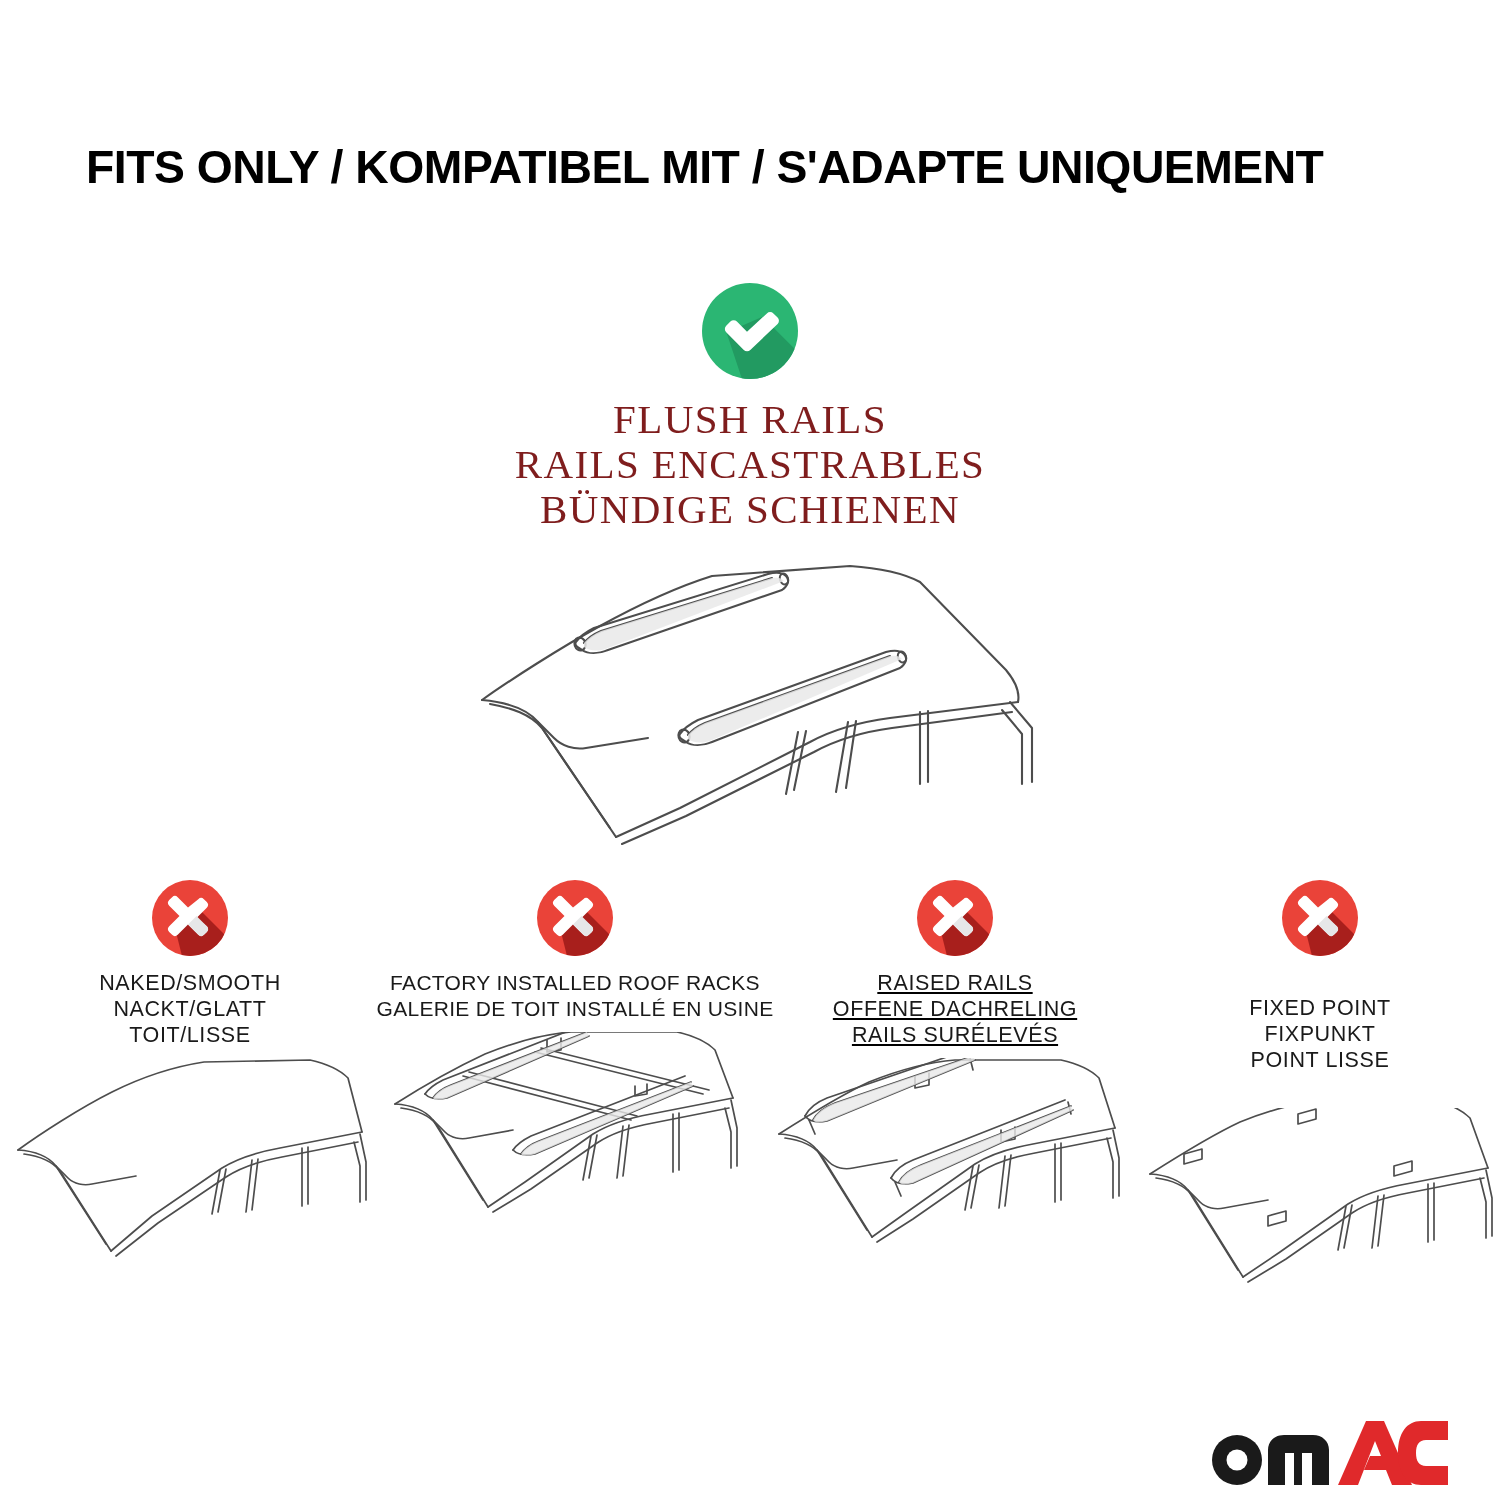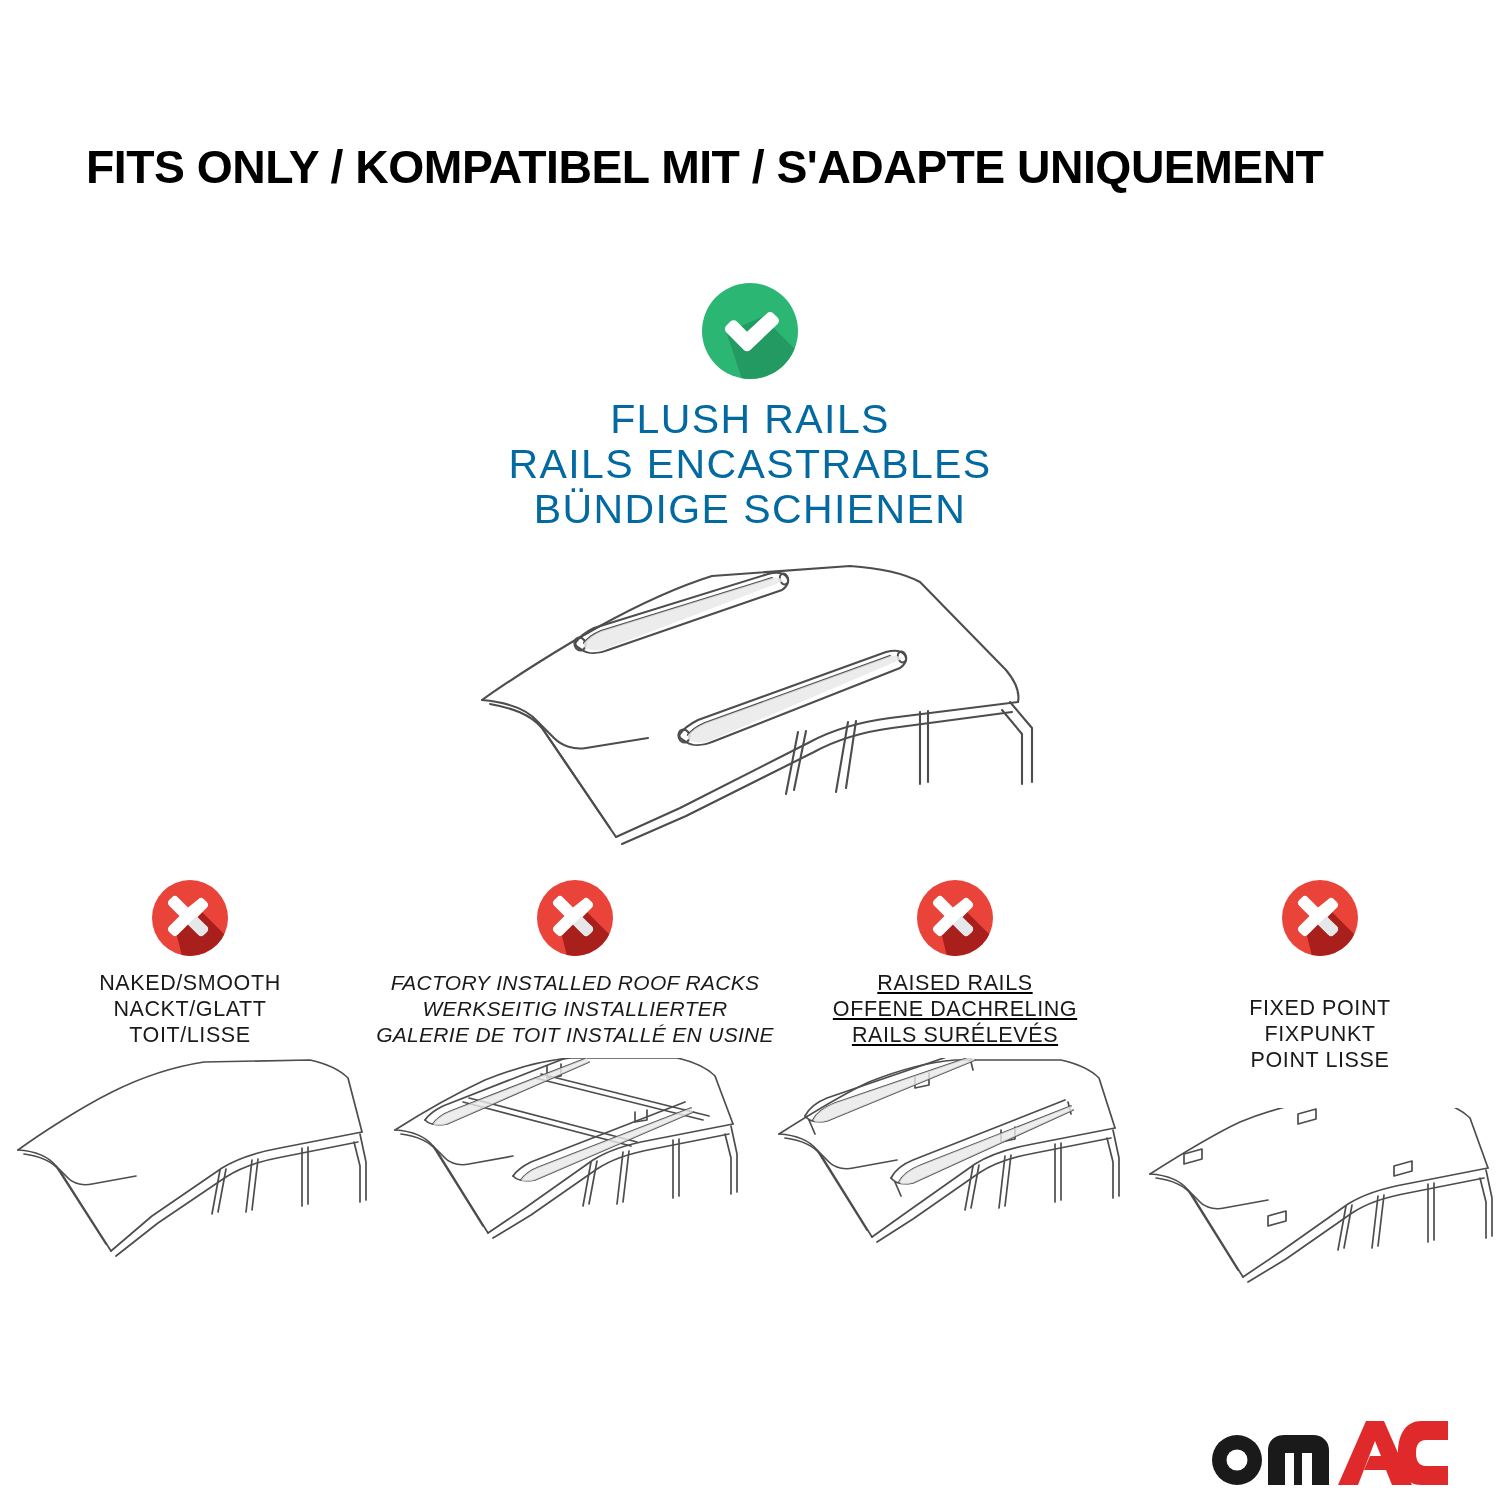--- a/index.html
+++ b/index.html
@@ -58,26 +58,26 @@
     flex: none;
   }
   .badge.green { background: #2bb673; }
   .badge.red   { background: #ea4339; }
 
   .badge svg { position: absolute; left: 0; top: 0; width: 100%; height: 100%; }
 
   .main-heading {
     margin-top: 18px;
     text-align: center;
-    font-family: Liberation Sans, sans-serif;
+    font-family: Liberation Serif, serif;
     font-weight: 300;
     font-size: 41px;
     line-height: 45px;
     letter-spacing: 1.4px;
-    color: #0369a1;
+    color: #7f1d1d;
     white-space: nowrap;
   }
   .main-heading .ln { display: block; }
 
   
   .main-illo {
     margin-top: 20px;
     width: 600px;
     height: 300px;
   }
@@ -90,21 +90,21 @@
     width: 1500px;
     display: flex;
     align-items: flex-start;
   }
   .col {
     display: flex;
     flex-direction: column;
     align-items: center;
   }
   .col-1 { width: 380px; }
-  .col-2 { width: 390px; font-style: italic; }
+  .col-2 { width: 390px; }
   .col-3 { width: 370px; text-decoration: underline; }
   .col-4 { width: 360px; gap: 25px; }
 
   .col .badge { width: 76px; height: 76px; }
 
   .col-label {
     margin-top: 14px;
     text-align: center;
     font-family: "Liberation Sans", sans-serif;
     font-weight: 400;
@@ -237,21 +237,20 @@
     <div class="col col-2">
       <div class="badge red">
         <svg viewBox="0 0 76 76" aria-hidden="true">
           <path d="M47 29 L76 58 L76 76 L30 76 L22 44 Z" fill="#a81f1c"></path>
           <path d="M44.5 38 L54.8 27.7 a4.0 4.0 0 0 0 0-5.6 l-2.9-2.9 a4.0 4.0 0 0 0-5.6 0 L36 27.5 L25.7 17.2 a4.0 4.0 0 0 0-5.6 0 l-2.9 2.9 a4.0 4.0 0 0 0 0 5.6 L27.5 36 L17.2 46.3 a4.0 4.0 0 0 0 0 5.6 l2.9 2.9 a4.0 4.0 0 0 0 5.6 0 L36 44.5 L46.3 54.8 a4.0 4.0 0 0 0 5.6 0 l2.9-2.9 a4.0 4.0 0 0 0 0-5.6 Z" fill="#ffffff"></path>
           <path d="M36 44.5 L46.3 54.8 a4.0 4.0 0 0 0 5.6 0 l2.9-2.9 a4.0 4.0 0 0 0 0-5.6 L44.5 36 Z" fill="#e6e7e8"></path>
         </svg>
       </div>
       <div class="col-label">
         <span class="ln">FACTORY INSTALLED ROOF RACKS</span>
-        <span class="ln">WERKSEITIG INSTALLIERTER</span>
         <span class="ln">GALERIE DE TOIT INSTALLÉ EN USINE</span>
       </div>
       <svg class="col-illo" viewBox="0 0 380 215">
         <g fill="none" stroke="#4d4d4d" stroke-width="1.7" stroke-linecap="round" stroke-linejoin="round">
 
           <path d="M10 72 C32 58 70 36 100 22 C130 10 160 2 186 0 L292 0 C310 4 322 10 330 18 L348 66"></path>
           <path d="M10 72 C26 73 40 78 48 88 L98 168"></path>
           <path d="M16 76 C32 78 44 83 52 93 L103 175"></path>
           <path d="M48 88 L60 100 C66 106 76 108 84 106 L128 98"></path>
           <path d="M348 66 L266 82 C244 86 224 92 208 102 L140 150 L103 175"></path>

